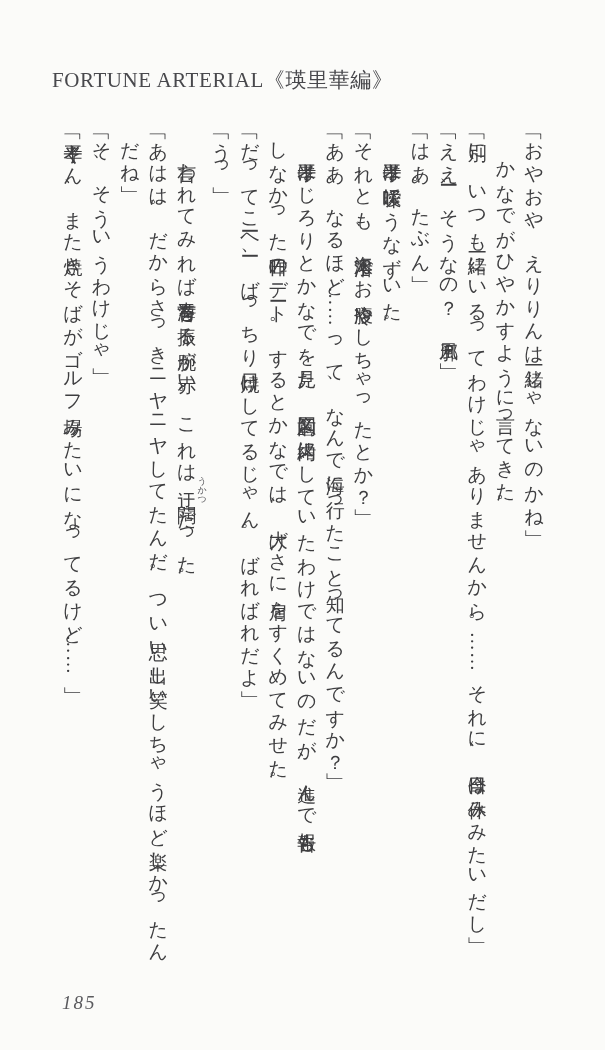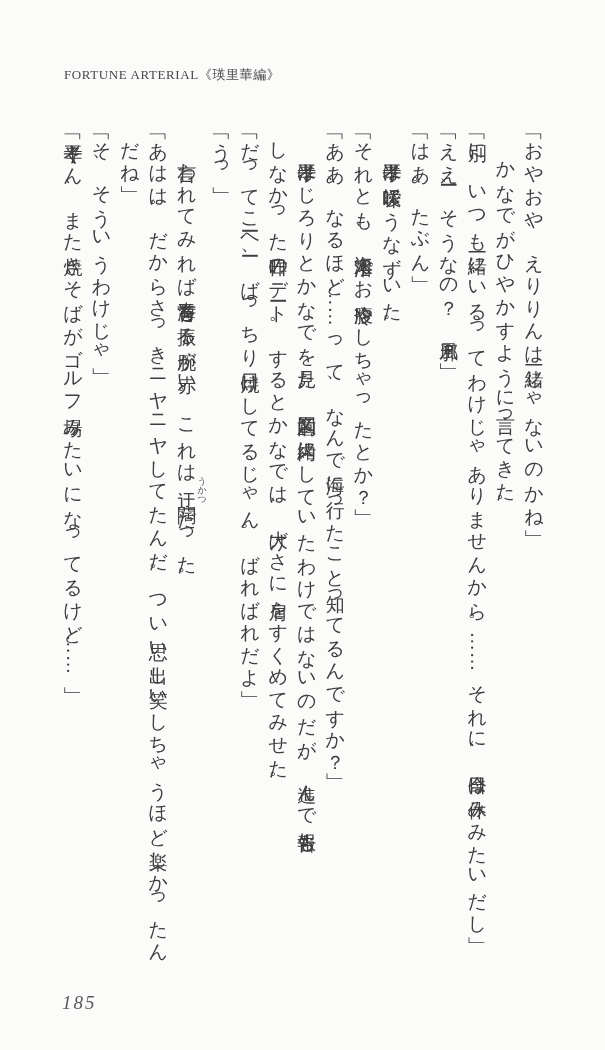--- a/index.html
+++ b/index.html
@@ -13,23 +13,23 @@
     overflow: hidden;
     background: #fbfbf9;
     font-family: "Liberation Serif", serif;
   }
   .page {
     position: absolute;
     inset: 0;
   }
   .header-title {
     position: absolute;
-    left: 64px;
+    left: 52px;
     top: 66px;
-    font-size: 13px;
+    font-size: 21px;
     letter-spacing: 0.6px;
     color: #48484c;
     white-space: nowrap;
   }
   .text-block {
     position: absolute;
     top: 128px;
     right: 57px;
     height: 896px;
     writing-mode: vertical-rl;

